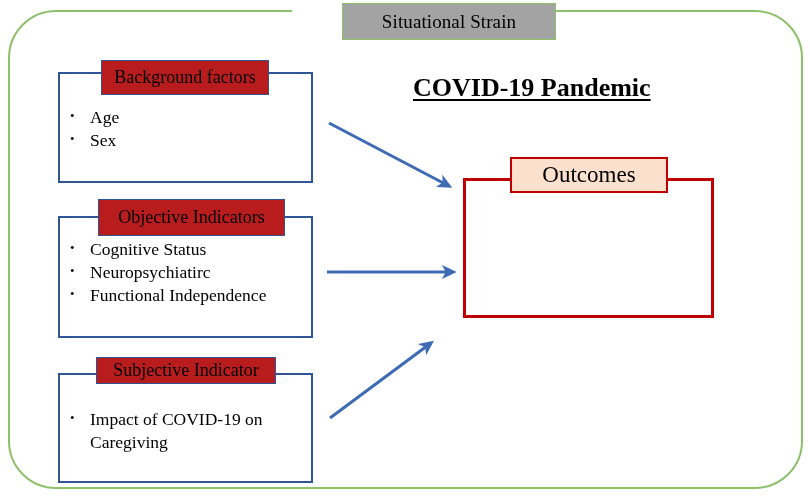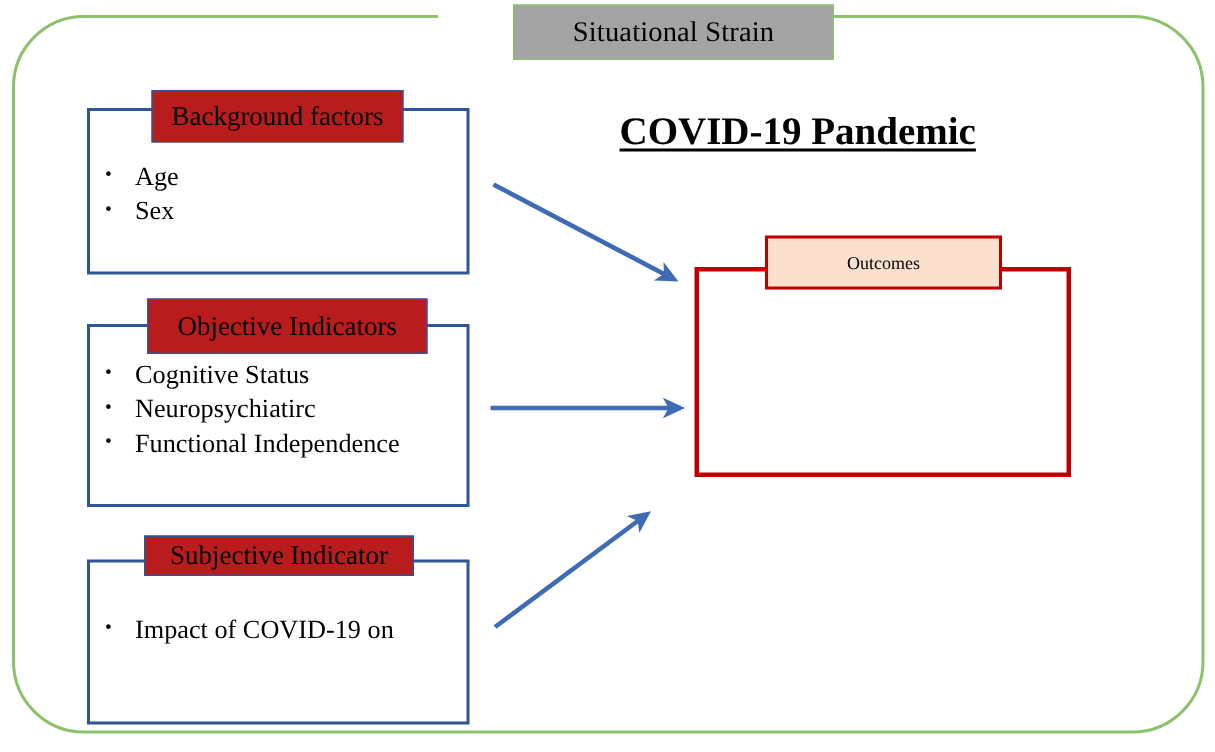--- a/index.html
+++ b/index.html
@@ -149,21 +149,21 @@
     height: 36px;
     box-sizing: border-box;
     background: #fbe0cd;
     border: 2.6px solid #c00000;
     display: flex;
     align-items: center;
     justify-content: center;
     z-index: 3;
   }
   #outcomes-header .label {
-    font-size: 12px;
+    font-size: 23px;
     white-space: nowrap;
   }
   #outcomes-body {
     position: absolute;
     left: 470px;
     top: 218px;
     width: 238px;
     text-align: center;
     font-size: 17.5px;
     line-height: 1.3;
@@ -225,20 +225,21 @@
 
 <div class="factor-box" id="box-subjective"></div>
 <div class="factor-header" id="header-subjective">
   <span class="label">Subjective Indicator</span>
 </div>
 <div class="factor-body" id="body-subjective">
   <div class="bullet-row">
     <span class="bullet-dot">•</span>
     <span class="bullet-text">Impact of COVID-19 on</span>
   </div>
+  <div class="bullet-cont">Caregiving</div>
 </div>
 
 <div id="covid-title">COVID-19 Pandemic</div>
 
 <div id="outcomes-box"></div>
 <div id="outcomes-header">
   <span class="label">Outcomes</span>
 </div>
 <div id="outcomes-body">
 </div>

